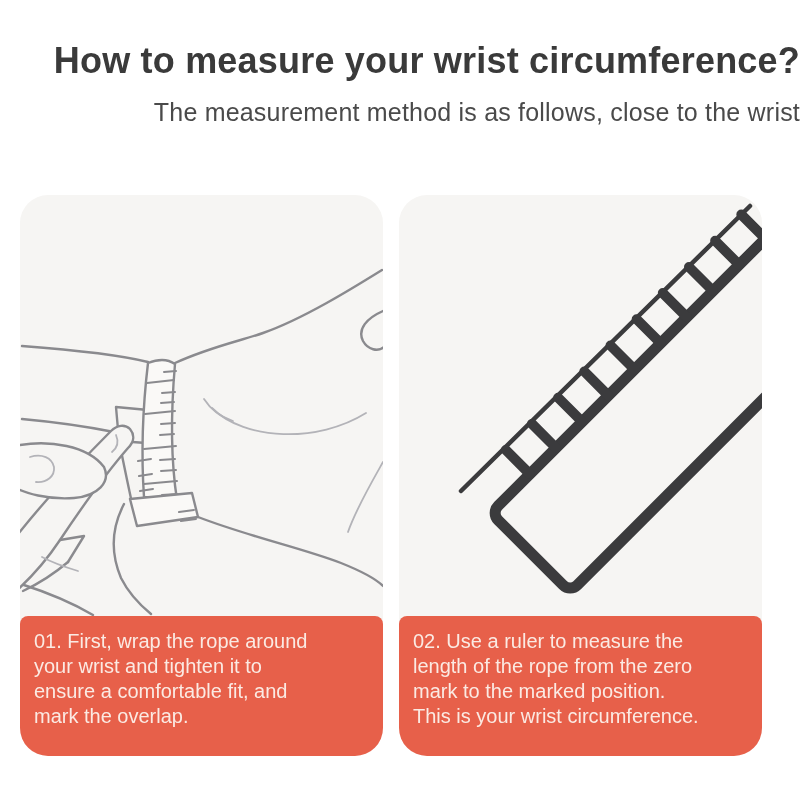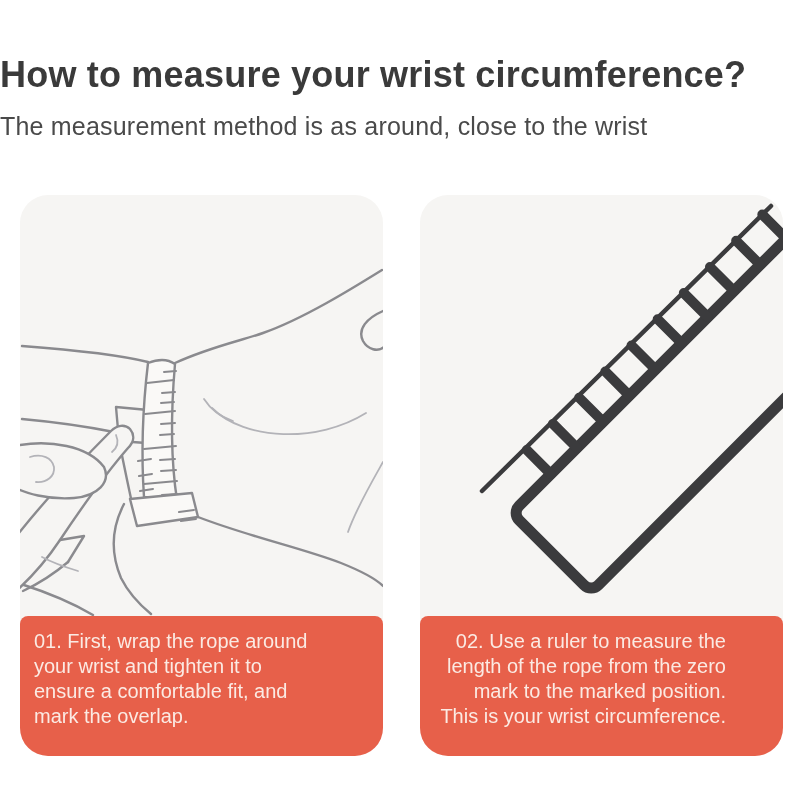--- a/index.html
+++ b/index.html
@@ -13,21 +13,21 @@
     --subtitle-text:#4a4a4a;
   }
   *{box-sizing:border-box;margin:0;padding:0;}
   html,body{width:800px;height:800px;}
   body{
     position:relative;
     background:#ffffff;
     font-family:"Liberation Sans","DejaVu Sans",sans-serif;
     overflow:hidden;
   }
-  .header{padding-top:54px;text-align:left;}
+  .header{padding-top:40px;text-align:right;}
   .title{
     font-size:36px;
     font-weight:700;
     color:var(--title-text);
     letter-spacing:0.2px;
   }
   .subtitle{
     margin-top:16px;
     font-size:25px;
     font-weight:400;
@@ -37,21 +37,21 @@
   .card{
     position:absolute;
     top:195px;
     width:363px;
     height:561px;
     background:var(--card-background);
     border-radius:28px;
     overflow:hidden;
   }
   .card.left{left:20px;}
-  .card.right{left:420px;text-align:right;}
+  .card.right{left:399px;}
   .illustration{
     position:absolute;
     top:0;left:0;
     width:363px;height:421px;
   }
   .illustration svg{display:block;width:363px;height:421px;}
   .caption-box{
     position:absolute;
     left:0;right:0;top:421px;bottom:0;
     background:var(--accent);
@@ -72,21 +72,21 @@
   .band-fill{fill:#faf9f7;}
   .rope-line{stroke:var(--ruler-dark);stroke-width:4.5;stroke-linecap:round;fill:none;}
   .ruler-rect{stroke:var(--ruler-dark);stroke-width:11;fill:none;stroke-linejoin:round;}
   .ruler-teeth{stroke:var(--ruler-dark);stroke-width:10;stroke-linecap:round;fill:none;}
 </style>
 </head>
 <body>
 
 <header class="header">
   <h1 class="title">How to measure your wrist circumference?</h1>
-  <div class="subtitle">The measurement method is as around, close to the wrist</div>
+  <div class="subtitle">The measurement method is as follows, close to the wrist</div>
 </header>
 
 <section class="card left">
   <div class="illustration">
     <svg viewBox="0 0 363 421">
 
       <g>
         <path class="s-main" d="M2,151 C55,155 100,160 128,167"></path>
         <path class="s-main" d="M2,224 C35,227 64,231 94,237"></path>
       </g>

